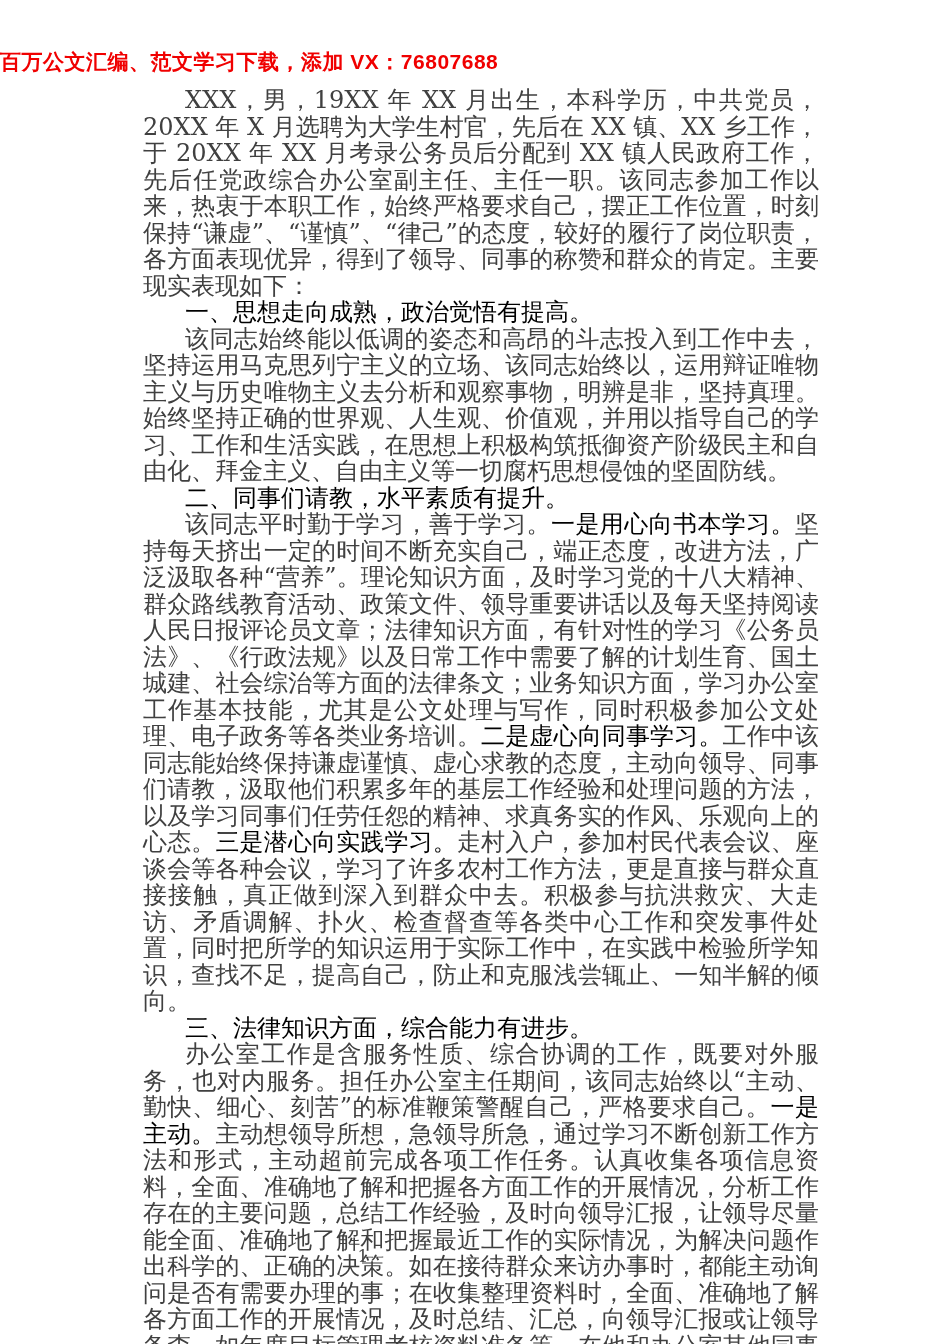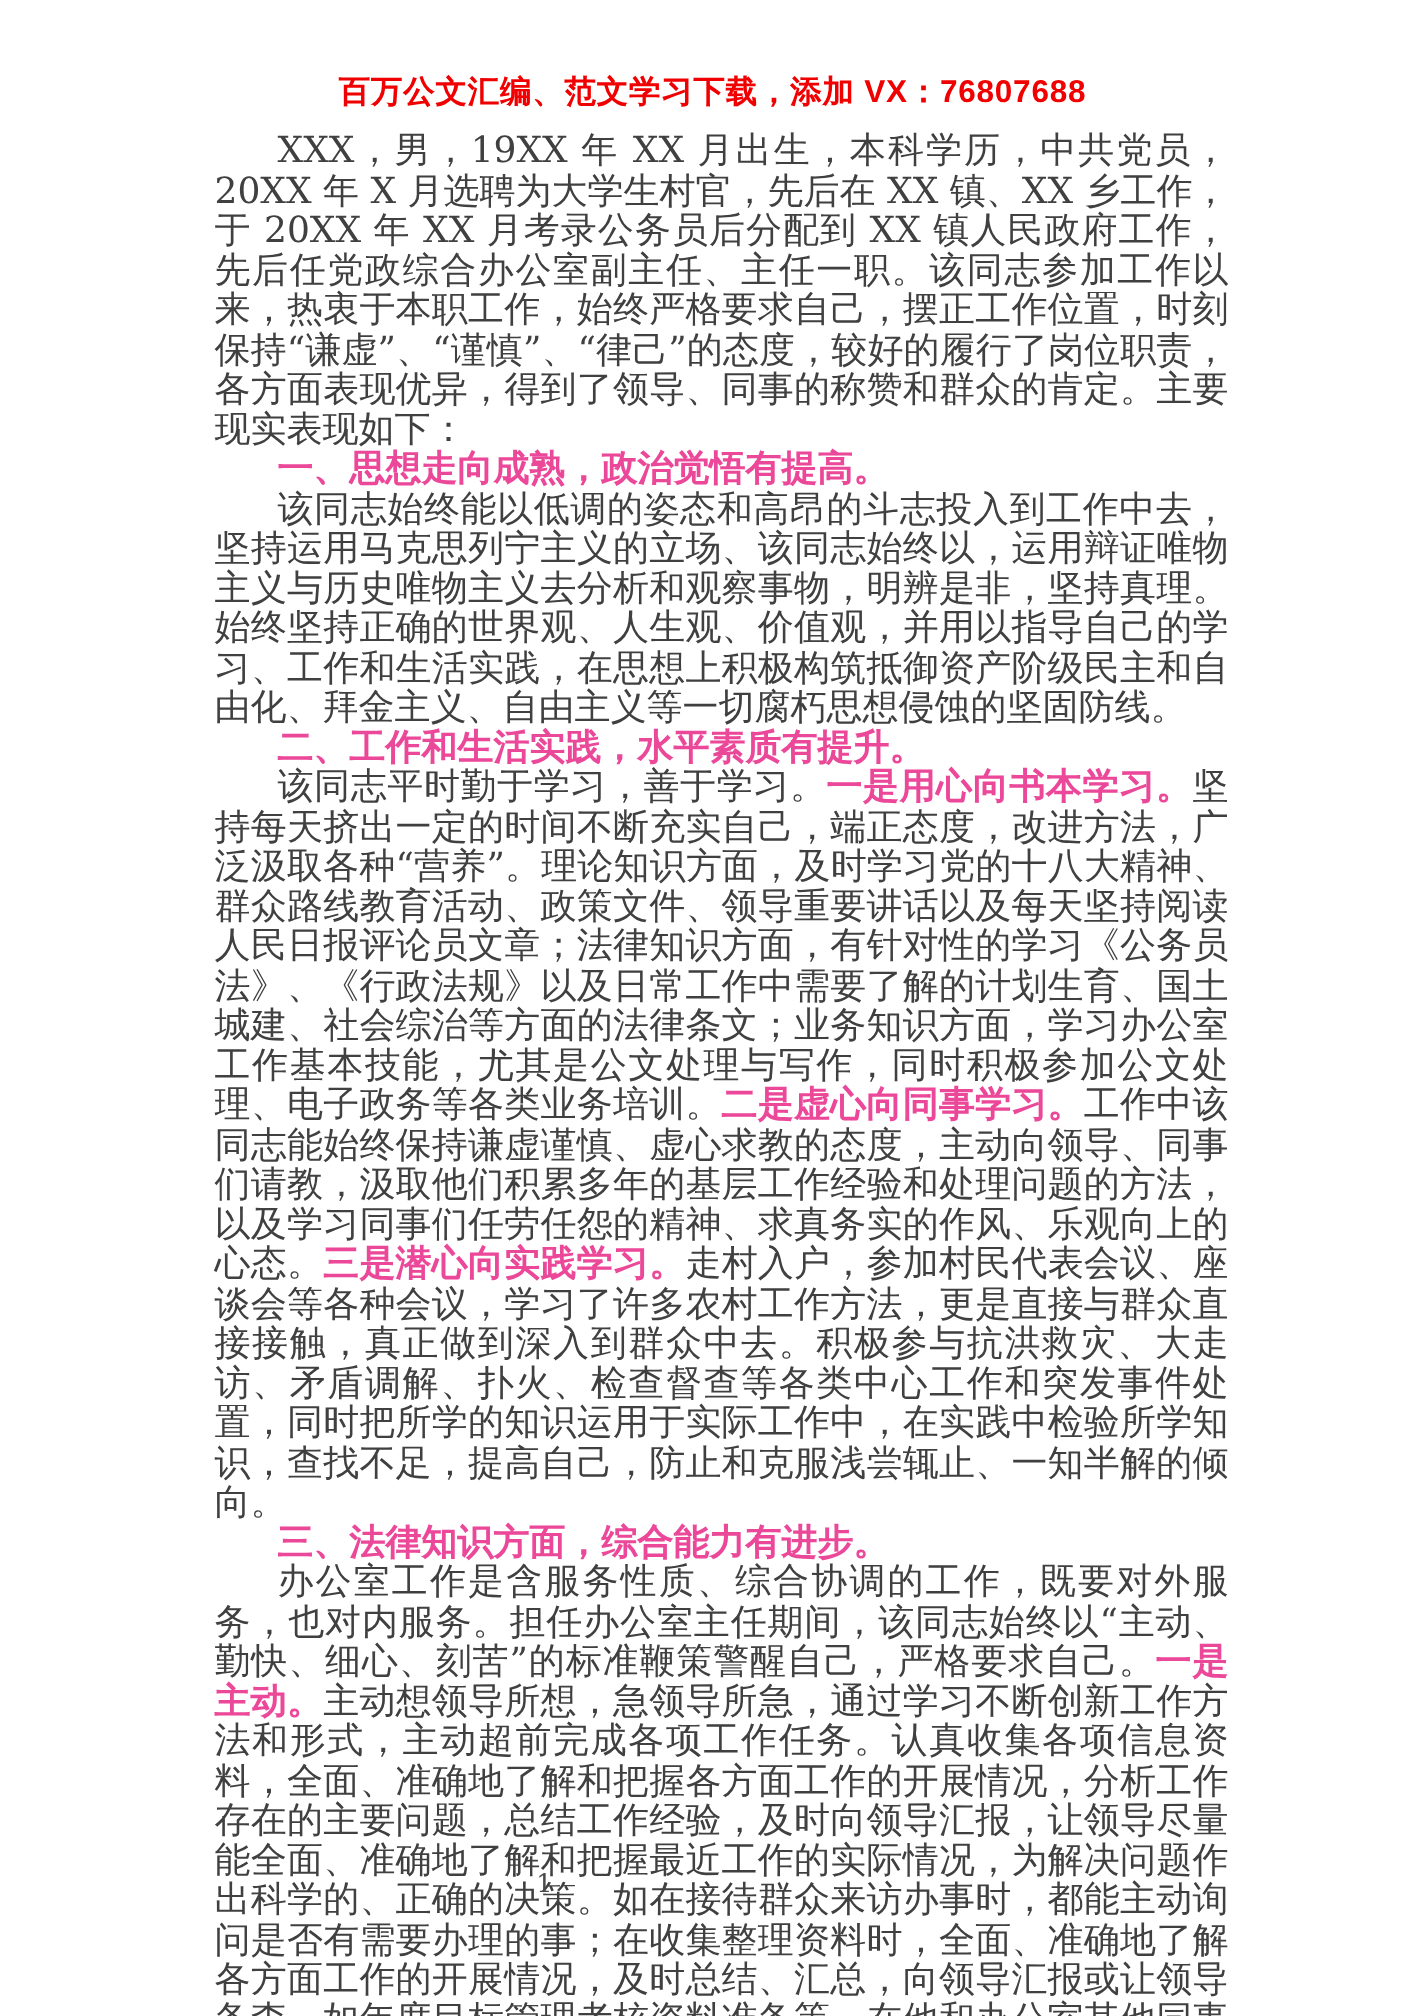--- a/index.html
+++ b/index.html
@@ -19,21 +19,21 @@
     left: 0; top: 0;
     width: 950px;
     height: 1344px;
     background: #ffffff;
   }
   .banner {
     position: absolute;
     top: 49px;
     left: 0;
     width: 950px;
-    text-align: center;
+    text-align: left;
     font-family: "Liberation Sans", "DejaVu Sans", sans-serif;
     font-weight: bold;
     font-size: 21px;
     line-height: 26px;
     color: #f00000;
     letter-spacing: 0.5px;
   }
   .content {
     position: absolute;
     top: 87px;
@@ -48,22 +48,22 @@
   .para {
     margin: 0;
     padding: 0;
     text-indent: 1.75em;
   }
   .para.heading {
     font-weight: bold;
     color: #242424;
   }
   .run.bold {
-    font-weight: bold;
-    color: #ec4899;
+    font-weight: normal;
+    color: #000000;
   }
   .pagenum {
     position: absolute;
     top: 1246px;
     left: 345px;
     width: 36px;
     text-align: center;
     font-size: 17px;
     line-height: 20px;
     color: #4a4a4a;
@@ -74,20 +74,20 @@
 
 <div class="page">
   <div class="banner" style="color: rgb(240, 0, 0);">
     <span>百万公文汇编、范文学习下载，添加 VX：76807688</span>
   </div>
 
   <div class="content" style="color: rgb(64, 64, 64);">
       <p class="para body"><span class="run">XXX，男，19XX 年 XX 月出生，本科学历，中共党员，20XX 年 X 月选聘为大学生村官，先后在 XX 镇、XX 乡工作，于 20XX 年 XX 月考录公务员后分配到 XX 镇人民政府工作，先后任党政综合办公室副主任、主任一职。该同志参加工作以来，热衷于本职工作，始终严格要求自己，摆正工作位置，时刻保持“谦虚”、“谨慎”、“律己”的态度，较好的履行了岗位职责，各方面表现优异，得到了领导、同事的称赞和群众的肯定。主要现实表现如下：</span></p>
       <p class="para heading"><span class="run bold">一、思想走向成熟，政治觉悟有提高。</span></p>
       <p class="para body"><span class="run">该同志始终能以低调的姿态和高昂的斗志投入到工作中去，坚持运用马克思列宁主义的立场、该同志始终以，运用辩证唯物主义与历史唯物主义去分析和观察事物，明辨是非，坚持真理。始终坚持正确的世界观、人生观、价值观，并用以指导自己的学习、工作和生活实践，在思想上积极构筑抵御资产阶级民主和自由化、拜金主义、自由主义等一切腐朽思想侵蚀的坚固防线。</span></p>
-      <p class="para heading"><span class="run bold">二、工作和生活实践，水平素质有提升。</span></p>
+      <p class="para heading"><span class="run bold">二、同事们请教，水平素质有提升。</span></p>
       <p class="para body"><span class="run">该同志平时勤于学习，善于学习。</span><span class="run bold">一是用心向书本学习。</span><span class="run">坚持每天挤出一定的时间不断充实自己，端正态度，改进方法，广泛汲取各种“营养”。理论知识方面，及时学习党的十八大精神、群众路线教育活动、政策文件、领导重要讲话以及每天坚持阅读人民日报评论员文章；法律知识方面，有针对性的学习《公务员法》、《行政法规》以及日常工作中需要了解的计划生育、国土城建、社会综治等方面的法律条文；业务知识方面，学习办公室工作基本技能，尤其是公文处理与写作，同时积极参加公文处理、电子政务等各类业务培训。</span><span class="run bold">二是虚心向同事学习。</span><span class="run">工作中该同志能始终保持谦虚谨慎、虚心求教的态度，主动向领导、同事们请教，汲取他们积累多年的基层工作经验和处理问题的方法，以及学习同事们任劳任怨的精神、求真务实的作风、乐观向上的心态。</span><span class="run bold">三是潜心向实践学习。</span><span class="run">走村入户，参加村民代表会议、座谈会等各种会议，学习了许多农村工作方法，更是直接与群众直接接触，真正做到深入到群众中去。积极参与抗洪救灾、大走访、矛盾调解、扑火、检查督查等各类中心工作和突发事件处置，同时把所学的知识运用于实际工作中，在实践中检验所学知识，查找不足，提高自己，防止和克服浅尝辄止、一知半解的倾向。</span></p>
       <p class="para heading"><span class="run bold">三、法律知识方面，综合能力有进步。</span></p>
       <p class="para body"><span class="run">办公室工作是含服务性质、综合协调的工作，既要对外服务，也对内服务。担任办公室主任期间，该同志始终以“主动、勤快、细心、刻苦”的标准鞭策警醒自己，严格要求自己。</span><span class="run bold">一是主动。</span><span class="run">主动想领导所想，急领导所急，通过学习不断创新工作方法和形式，主动超前完成各项工作任务。认真收集各项信息资料，全面、准确地了解和把握各方面工作的开展情况，分析工作存在的主要问题，总结工作经验，及时向领导汇报，让领导尽量能全面、准确地了解和把握最近工作的实际情况，为解决问题作出科学的、正确的决策。如在接待群众来访办事时，都能主动询问是否有需要办理的事；在收集整理资料时，全面、准确地了解各方面工作的开展情况，及时总结、汇总，向领导汇报或让领导备查，如年度目标管理考核资料准备等。在他和办公室其他同事的共同努力下，加义办公室在全县办公室系统评比中连续两年被评为县先进。</span><span class="run bold">二是勤快。</span><span class="run">日常工作中做到嘴勤、手勤、脚勤，工作过程中做到勤请示、勤汇报，认真听取领导的指导意见并及时贯彻执行。</span><span class="run bold">三是细心。</span><span class="run">办公室工作千头万绪，却又不容出</span></p>
     </div>
 
   <div class="pagenum">1</div>
 </div>
 
 </body></html>

